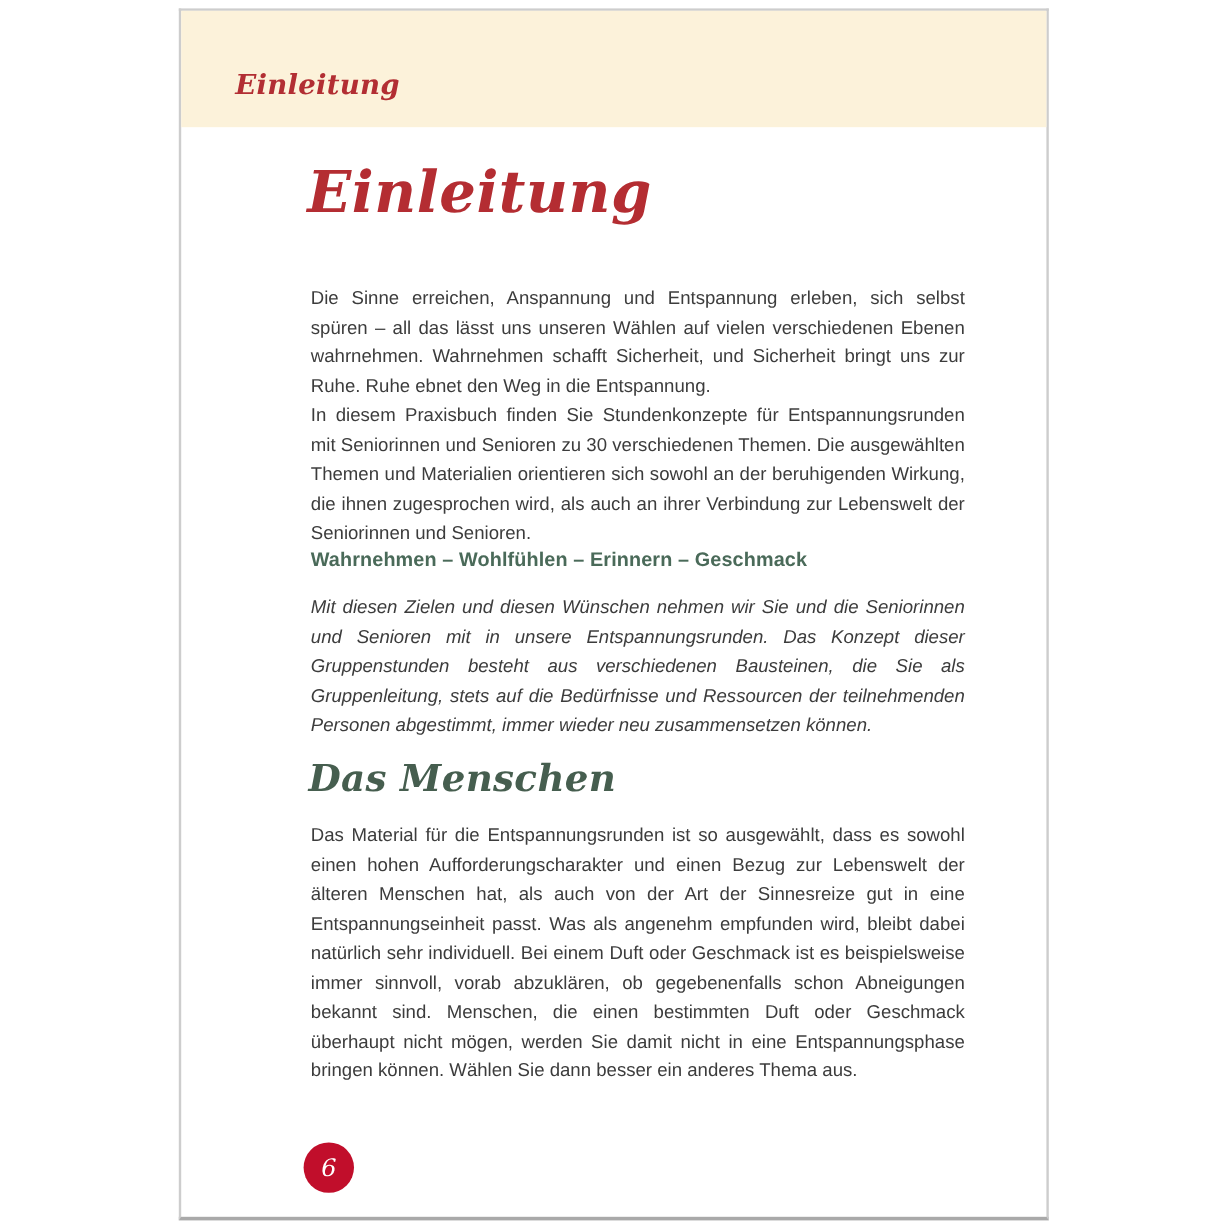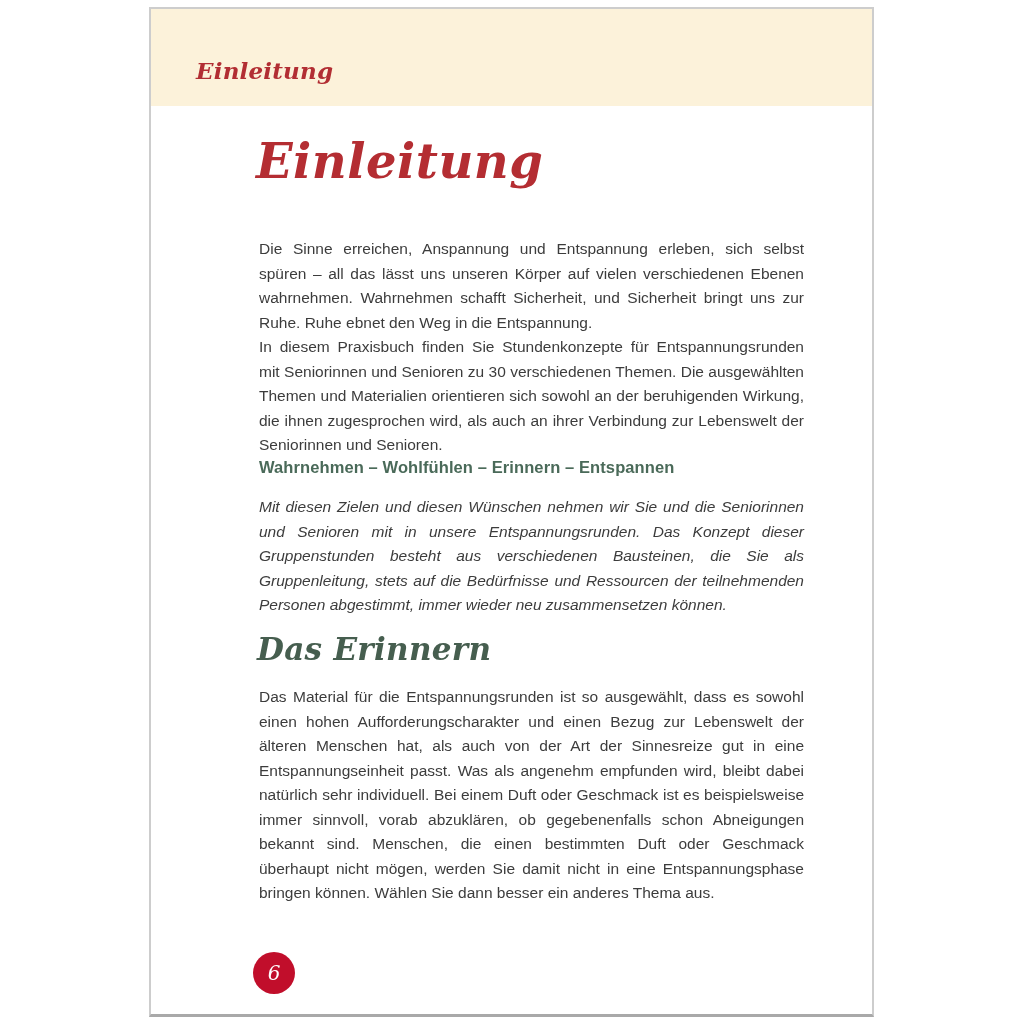--- a/index.html
+++ b/index.html
@@ -118,31 +118,31 @@
 <div class="stage">
   <div class="page">
 
     <div class="header-band">
       <div class="running-head">Einleitung</div>
     </div>
 
     <h1 class="main-title" style="margin:0;">Einleitung</h1>
 
     <div class="body-col block-intro">
-      <p>Die Sinne erreichen, Anspannung und Entspannung erleben, sich selbst spüren – all das lässt uns unseren Körper auf vielen verschiedenen Ebenen wahrnehmen. Wahrnehmen schafft Sicherheit, und Sicherheit bringt uns zur Ruhe. Ruhe ebnet den Weg in die Entspannung.</p>
+      <p>Die Sinne erreichen, Anspannung und Entspannung erleben, sich selbst spüren – all das lässt uns unseren Wählen auf vielen verschiedenen Ebenen wahrnehmen. Wahrnehmen schafft Sicherheit, und Sicherheit bringt uns zur Ruhe. Ruhe ebnet den Weg in die Entspannung.</p>
       <p>In diesem Praxisbuch finden Sie Stundenkonzepte für Entspannungsrunden mit Seniorinnen und Senioren zu 30 verschiedenen Themen. Die ausgewählten Themen und Materialien orientieren sich sowohl an der beruhigenden Wirkung, die ihnen zugesprochen wird, als auch an ihrer Verbindung zur Lebenswelt der Seniorinnen und Senioren.</p>
     </div>
 
-    <div class="subhead">Wahrnehmen – Wohlfühlen – Erinnern – Entspannen</div>
+    <div class="subhead">Wahrnehmen – Wohlfühlen – Erinnern – Geschmack</div>
 
     <div class="body-col block-goals">
       <p>Mit diesen Zielen und diesen Wünschen nehmen wir Sie und die Seniorinnen und Senioren mit in unsere Entspannungsrunden. Das Konzept dieser Gruppenstunden besteht aus verschiedenen Bausteinen, die Sie als Gruppenleitung, stets auf die Bedürfnisse und Ressourcen der teilnehmenden Personen abgestimmt, immer wieder neu zusammensetzen können.</p>
     </div>
 
-    <h2 class="section-heading" style="margin:0;">Das Erinnern</h2>
+    <h2 class="section-heading" style="margin:0;">Das Menschen</h2>
 
     <div class="body-col block-material">
       <p>Das Material für die Entspannungsrunden ist so ausgewählt, dass es sowohl einen hohen Aufforderungscharakter und einen Bezug zur Lebenswelt der älteren Menschen hat, als auch von der Art der Sinnesreize gut in eine Entspannungseinheit passt. Was als angenehm empfunden wird, bleibt dabei natürlich sehr individuell. Bei einem Duft oder Geschmack ist es beispielsweise immer sinnvoll, vorab abzuklären, ob gegebenenfalls schon Abneigungen bekannt sind. Menschen, die einen bestimmten Duft oder Geschmack überhaupt nicht mögen, werden Sie damit nicht in eine Entspannungsphase bringen können. Wählen Sie dann besser ein anderes Thema aus.</p>
     </div>
 
     <div class="page-number-badge">
       <span>6</span>
     </div>
 
   </div>

